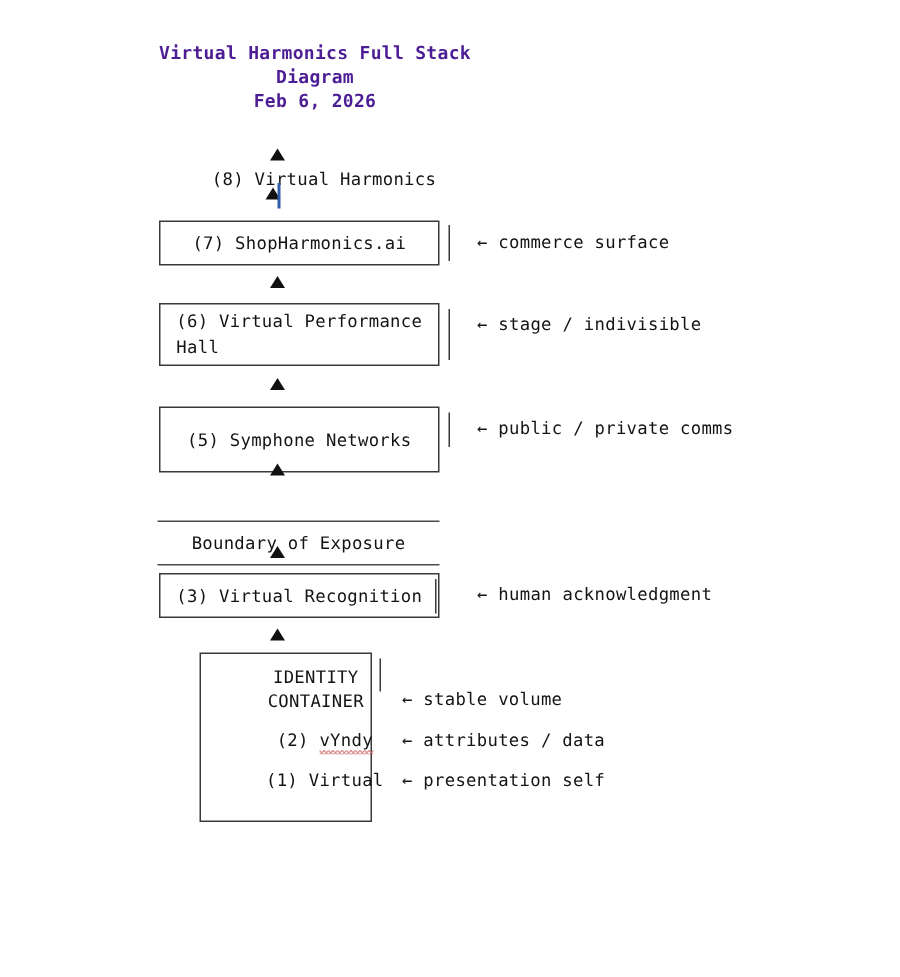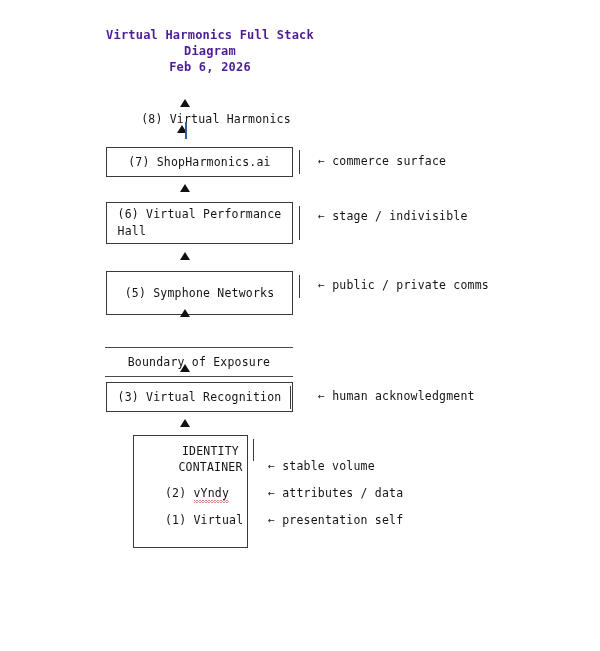--- a/index.html
+++ b/index.html
@@ -145,21 +145,21 @@
     font-size: 11.5px;
     line-height: 16px;
     letter-spacing: 0.2px;
     color: #141414;
     text-align: center;
     margin-left: 20px;
   }
   .identity-row.two-line { text-align: center; }
   .identity-row .sub { display: block; }
   .identity-row.left-num {
-    text-align: left;
+    text-align: center;
     padding-left: 12px;
   }
   .identity-row.left-num .sub {
     padding-left: 28px;
   }
 
   
   .misspelled {
     position: relative;
     display: inline-block;

